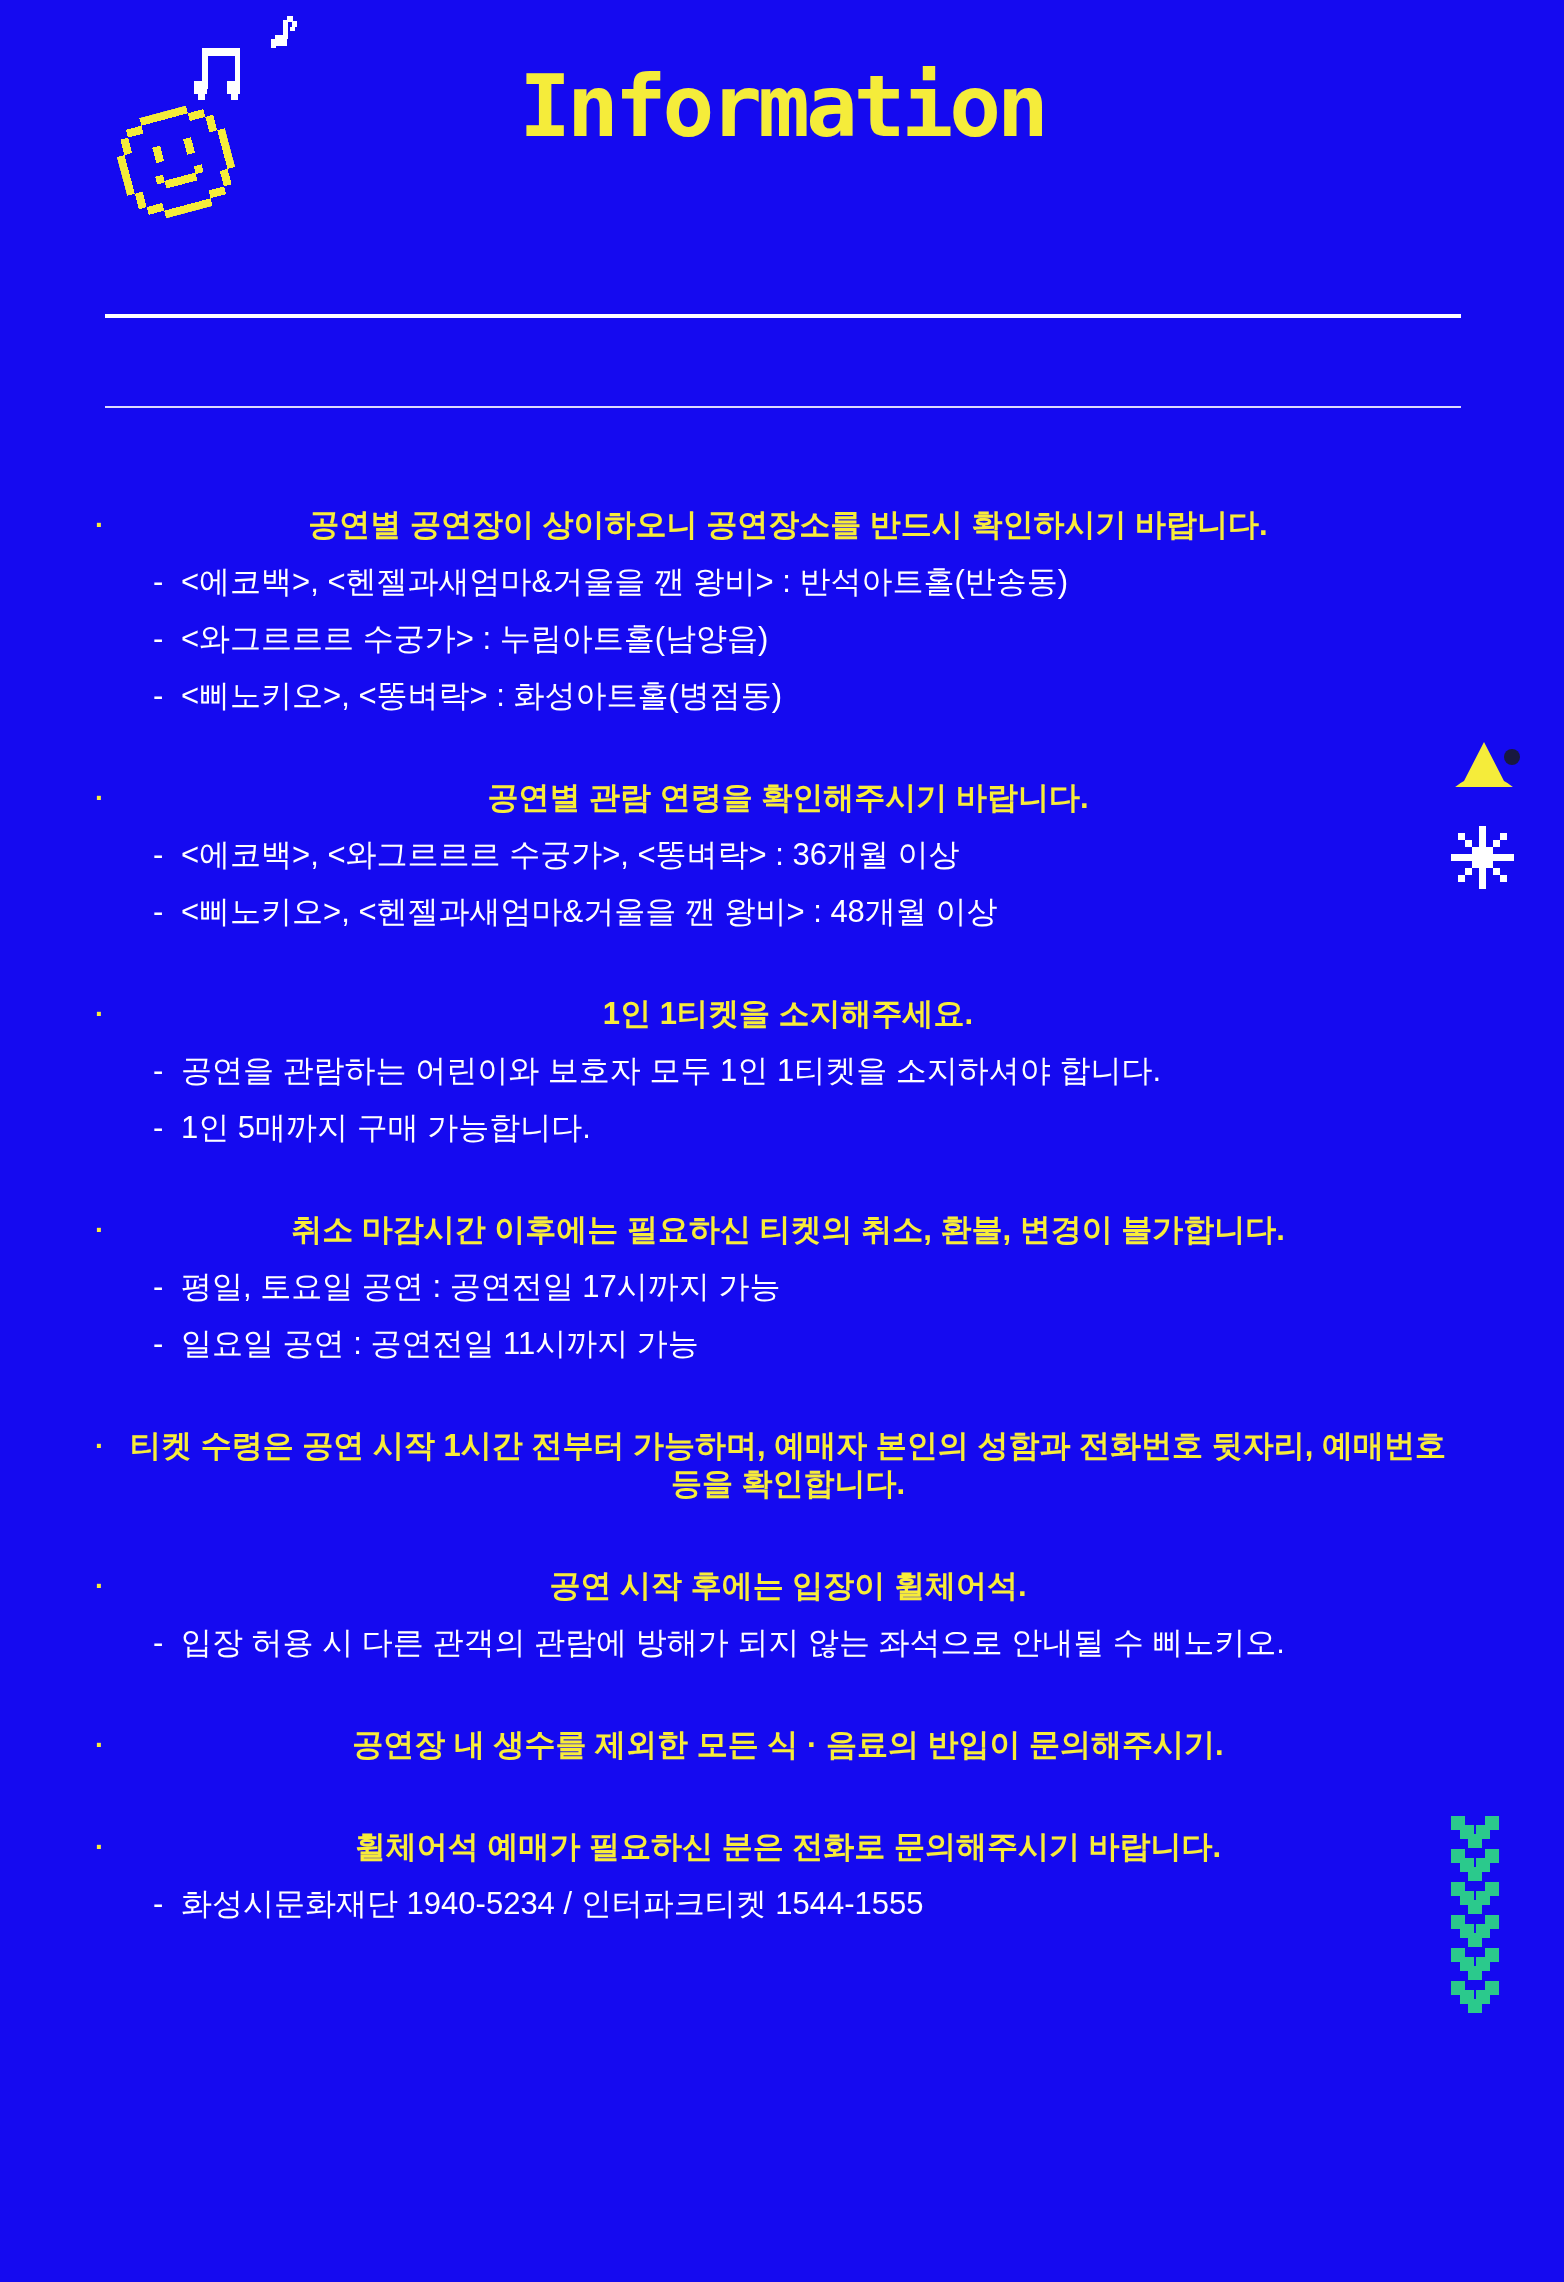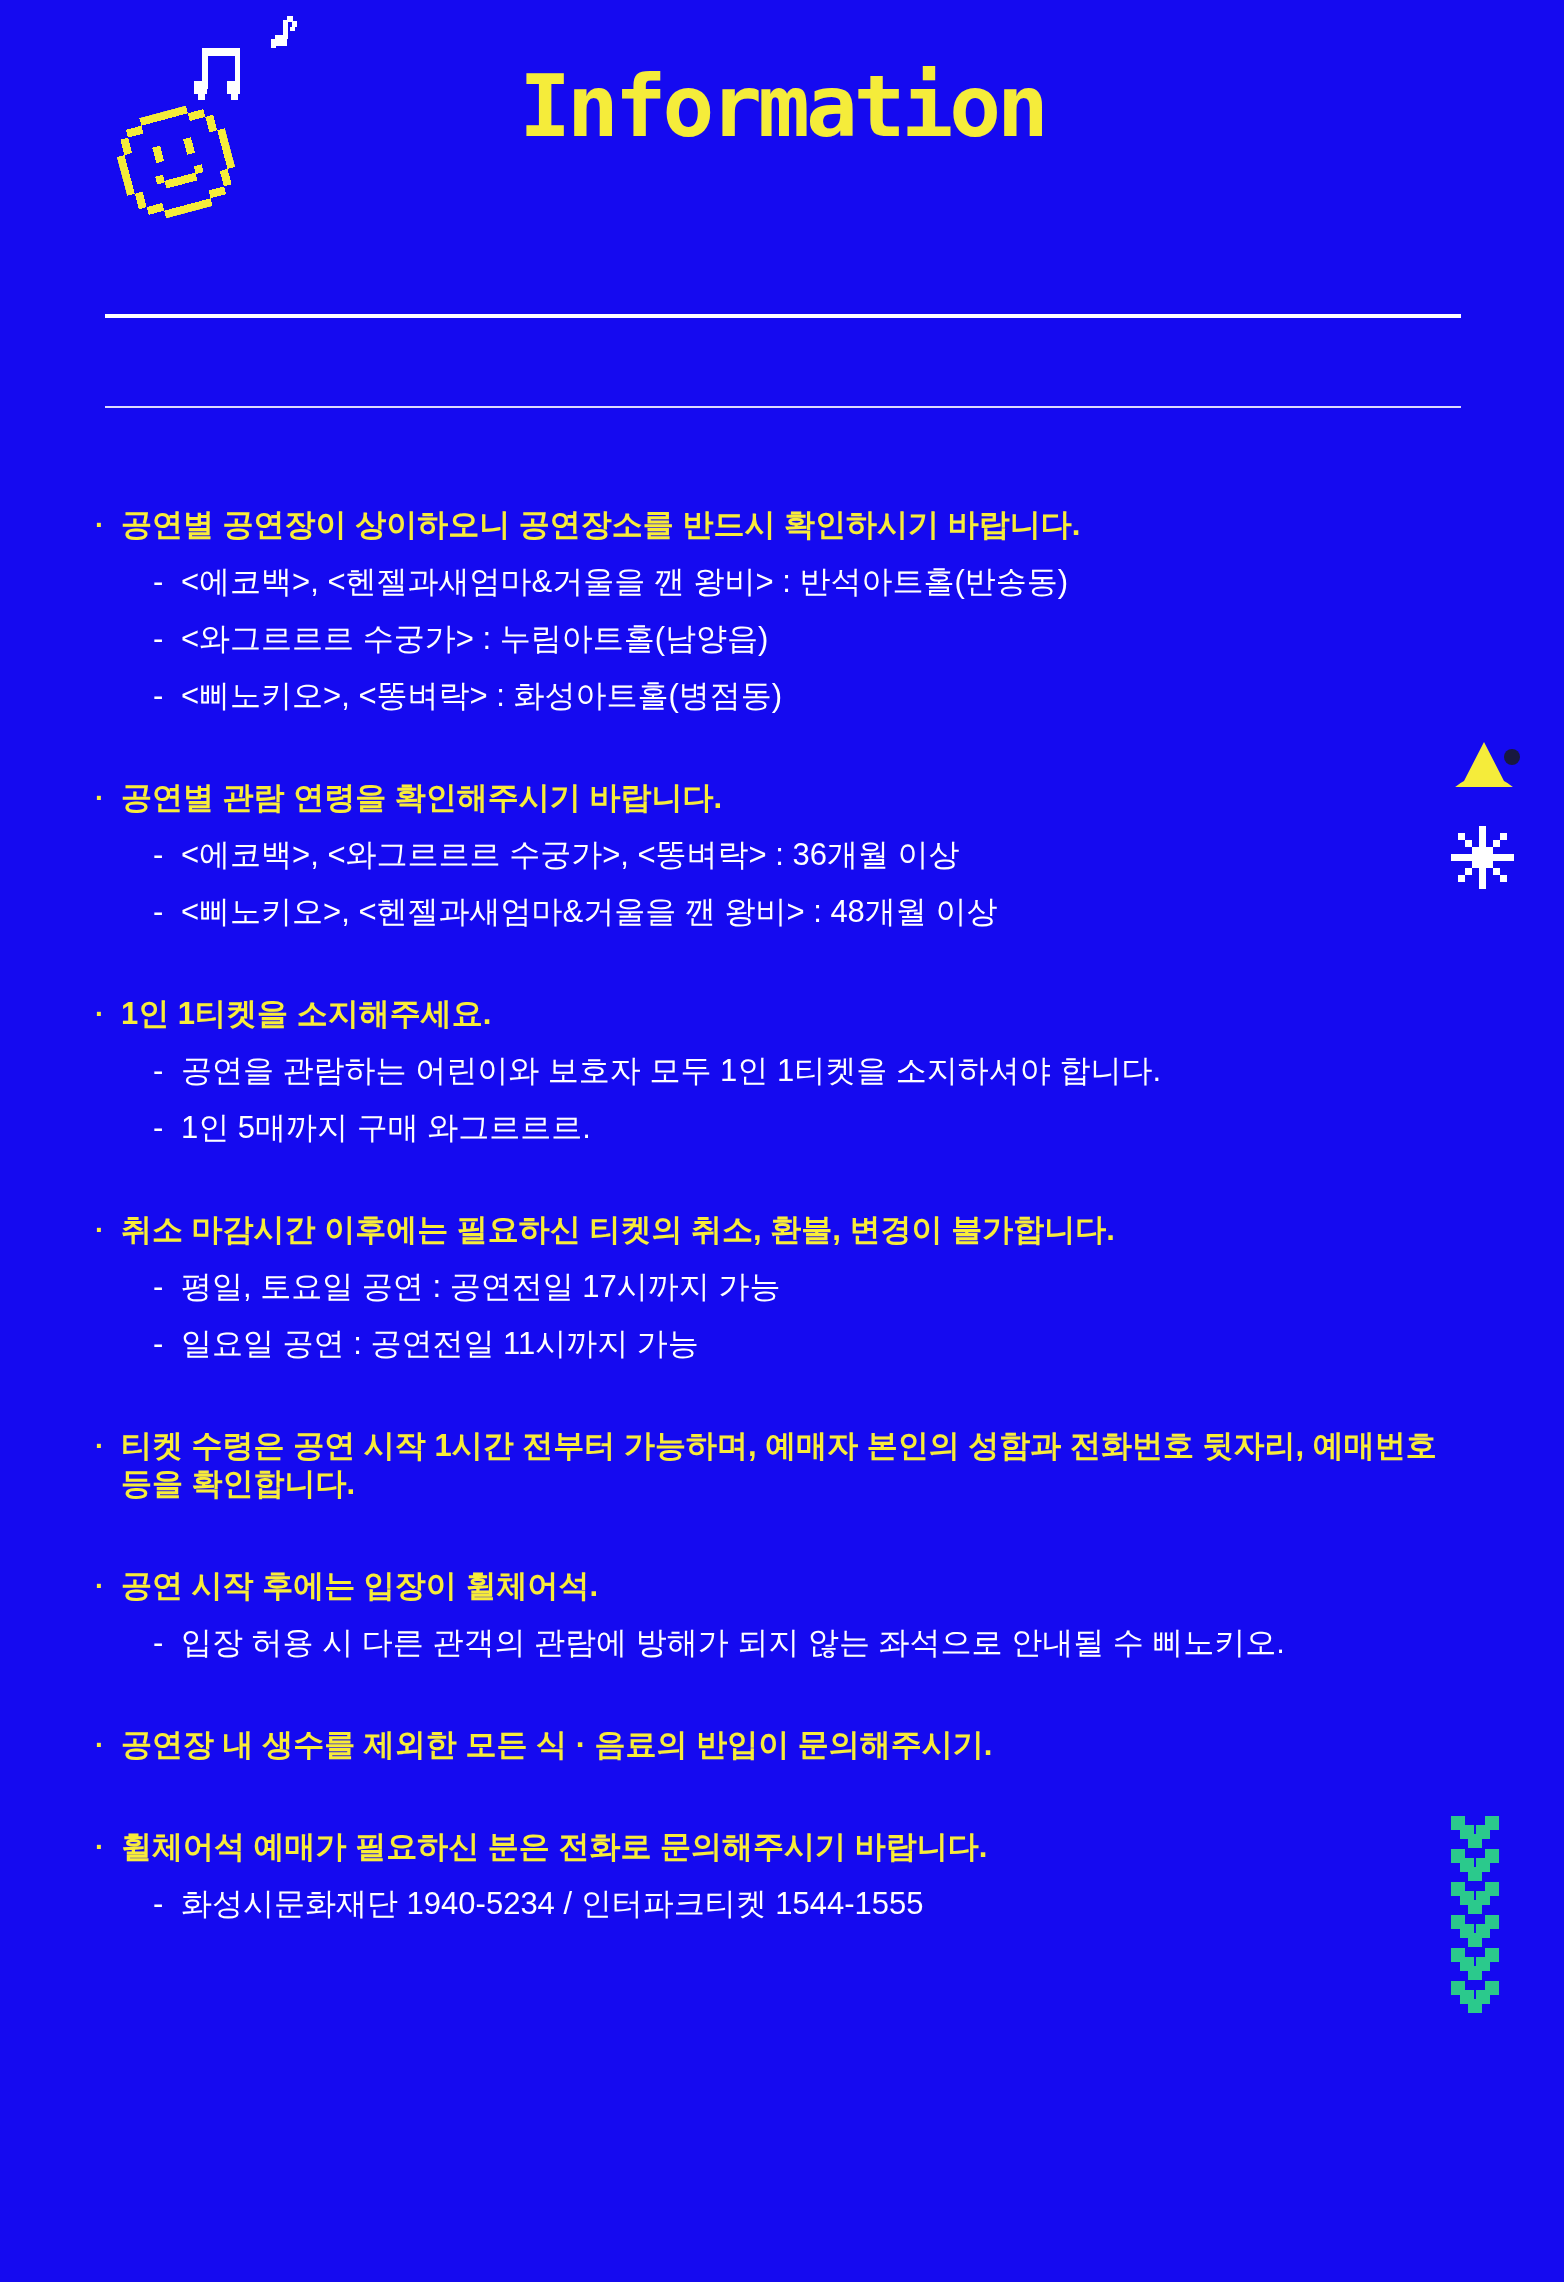--- a/index.html
+++ b/index.html
@@ -37,21 +37,21 @@
   .content{
     position:absolute;top:506px;left:95px;width:1360px;
   }
   .sec{margin:0 0 64px 0;}
   .heading-row{
     display:flex;align-items:flex-start;
     font-size:31px;font-weight:700;line-height:38px;
     color:#f8ec3a;margin-bottom:19px;
   }
   .bullet{flex:none;width:26px;font-size:28px;}
-  .sec-heading-text{flex:1;}
+  .sec-heading-text{flex:1;text-align:center;}
   .item-row{
     display:flex;align-items:flex-start;
     font-size:31px;font-weight:400;line-height:38px;
     color:#ffffff;margin-bottom:19px;padding-left:58px;
   }
   .dash{flex:none;width:28px;}
   .item-text{flex:1;}
   .item-row:last-child{margin-bottom:0;}
   
   .deco-pacman{left:1438px;top:697px;}
@@ -161,21 +161,21 @@
       <span class="sec-heading-text">1인 1티켓을 소지해주세요.</span>
     </div>
     <div class="sec-items">
   <div class="item-row">
     <span class="dash">-</span>
     <span class="item-text">공연을 관람하는 어린이와 보호자 모두 1인 1티켓을 소지하셔야 합니다.</span>
   </div>
 
   <div class="item-row">
     <span class="dash">-</span>
-    <span class="item-text">1인 5매까지 구매 와그르르르.</span>
+    <span class="item-text">1인 5매까지 구매 가능합니다.</span>
   </div>
 </div>
   </section>
 
   <section class="sec">
     <div class="heading-row">
       <span class="bullet">·</span>
       <span class="sec-heading-text">취소 마감시간 이후에는 필요하신 티켓의 취소, 환불, 변경이 불가합니다.</span>
     </div>
     <div class="sec-items">

